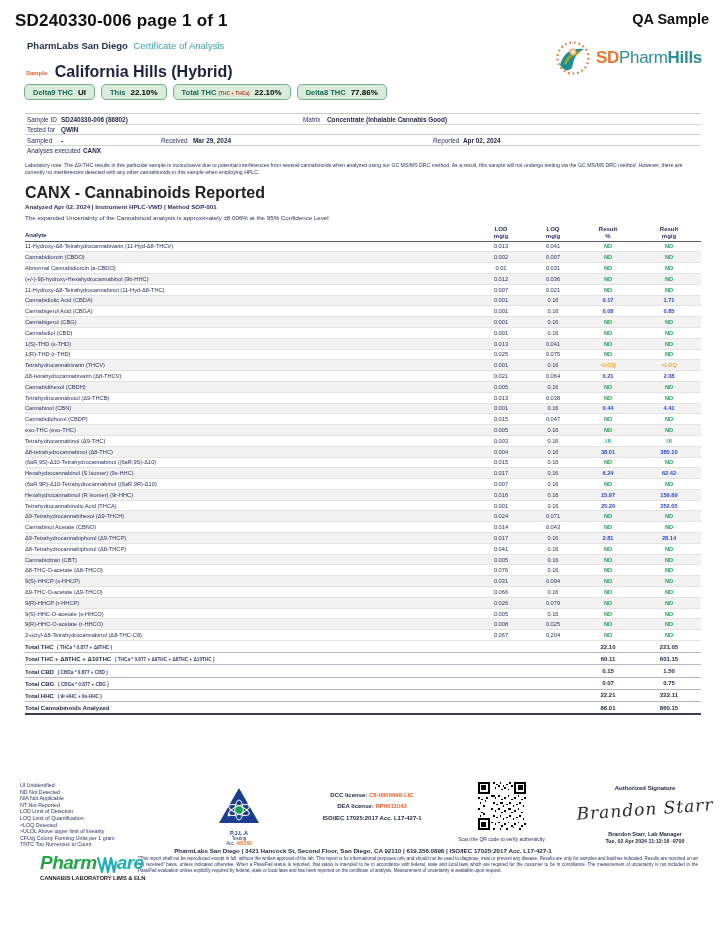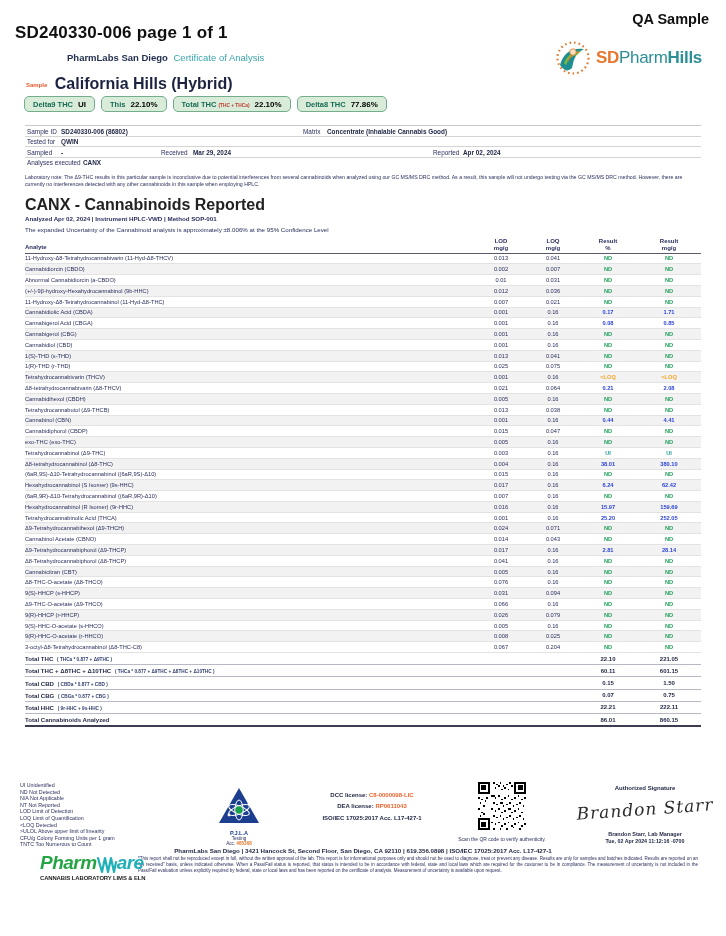--- a/index.html
+++ b/index.html
@@ -3,24 +3,24 @@
 <meta charset="utf-8">
 <style>
   html,body{margin:0;padding:0;}
   body{
     width:726px;height:936px;position:relative;background:#fff;
     font-family:"Liberation Sans",sans-serif;color:#2a2f5c;overflow:hidden;
     -webkit-font-smoothing:antialiased;
   }
   
   .top{display:flex;justify-content:space-between;align-items:flex-start;padding:11px 17px 0 15px;}
-  .report-id{font-size:17px;font-weight:bold;color:#101010;letter-spacing:.2px;margin-top:12px;}
+  .report-id{font-size:17px;font-weight:bold;color:#101010;letter-spacing:.2px;}
   .qa{font-size:14.5px;font-weight:bold;color:#101010;}
   .lab-line{margin:9px 0 0 27px;font-size:9.5px;}
-  .lab-name{font-weight:bold;color:#23304f;margin-left:40px;}
+  .lab-name{font-weight:bold;color:#23304f;}
   .doc-type{color:#3aa7ad;margin-left:3px;}
   .sample-line{margin:12px 0 3px 26px;}
   .sample-label{font-size:6px;color:#e55b2d;font-weight:bold;margin-right:3px;vertical-align:2px;}
   .sample-name{font-size:16px;font-weight:bold;color:#1c2340;}
   .badges{margin:3px 0 0 24px;display:flex;gap:6px;}
   .badge{border:1.3px solid #74ad8c;background:#d9ecd9;border-radius:5px;padding:2.5px 8px;
     display:flex;align-items:baseline;}
   .b-label{color:#176a55;font-weight:bold;font-size:7.5px;}
   .b-sub{font-size:4.8px;color:#c0392b;font-weight:bold;margin-left:2px;}
   .b-sub:empty{display:none;}

